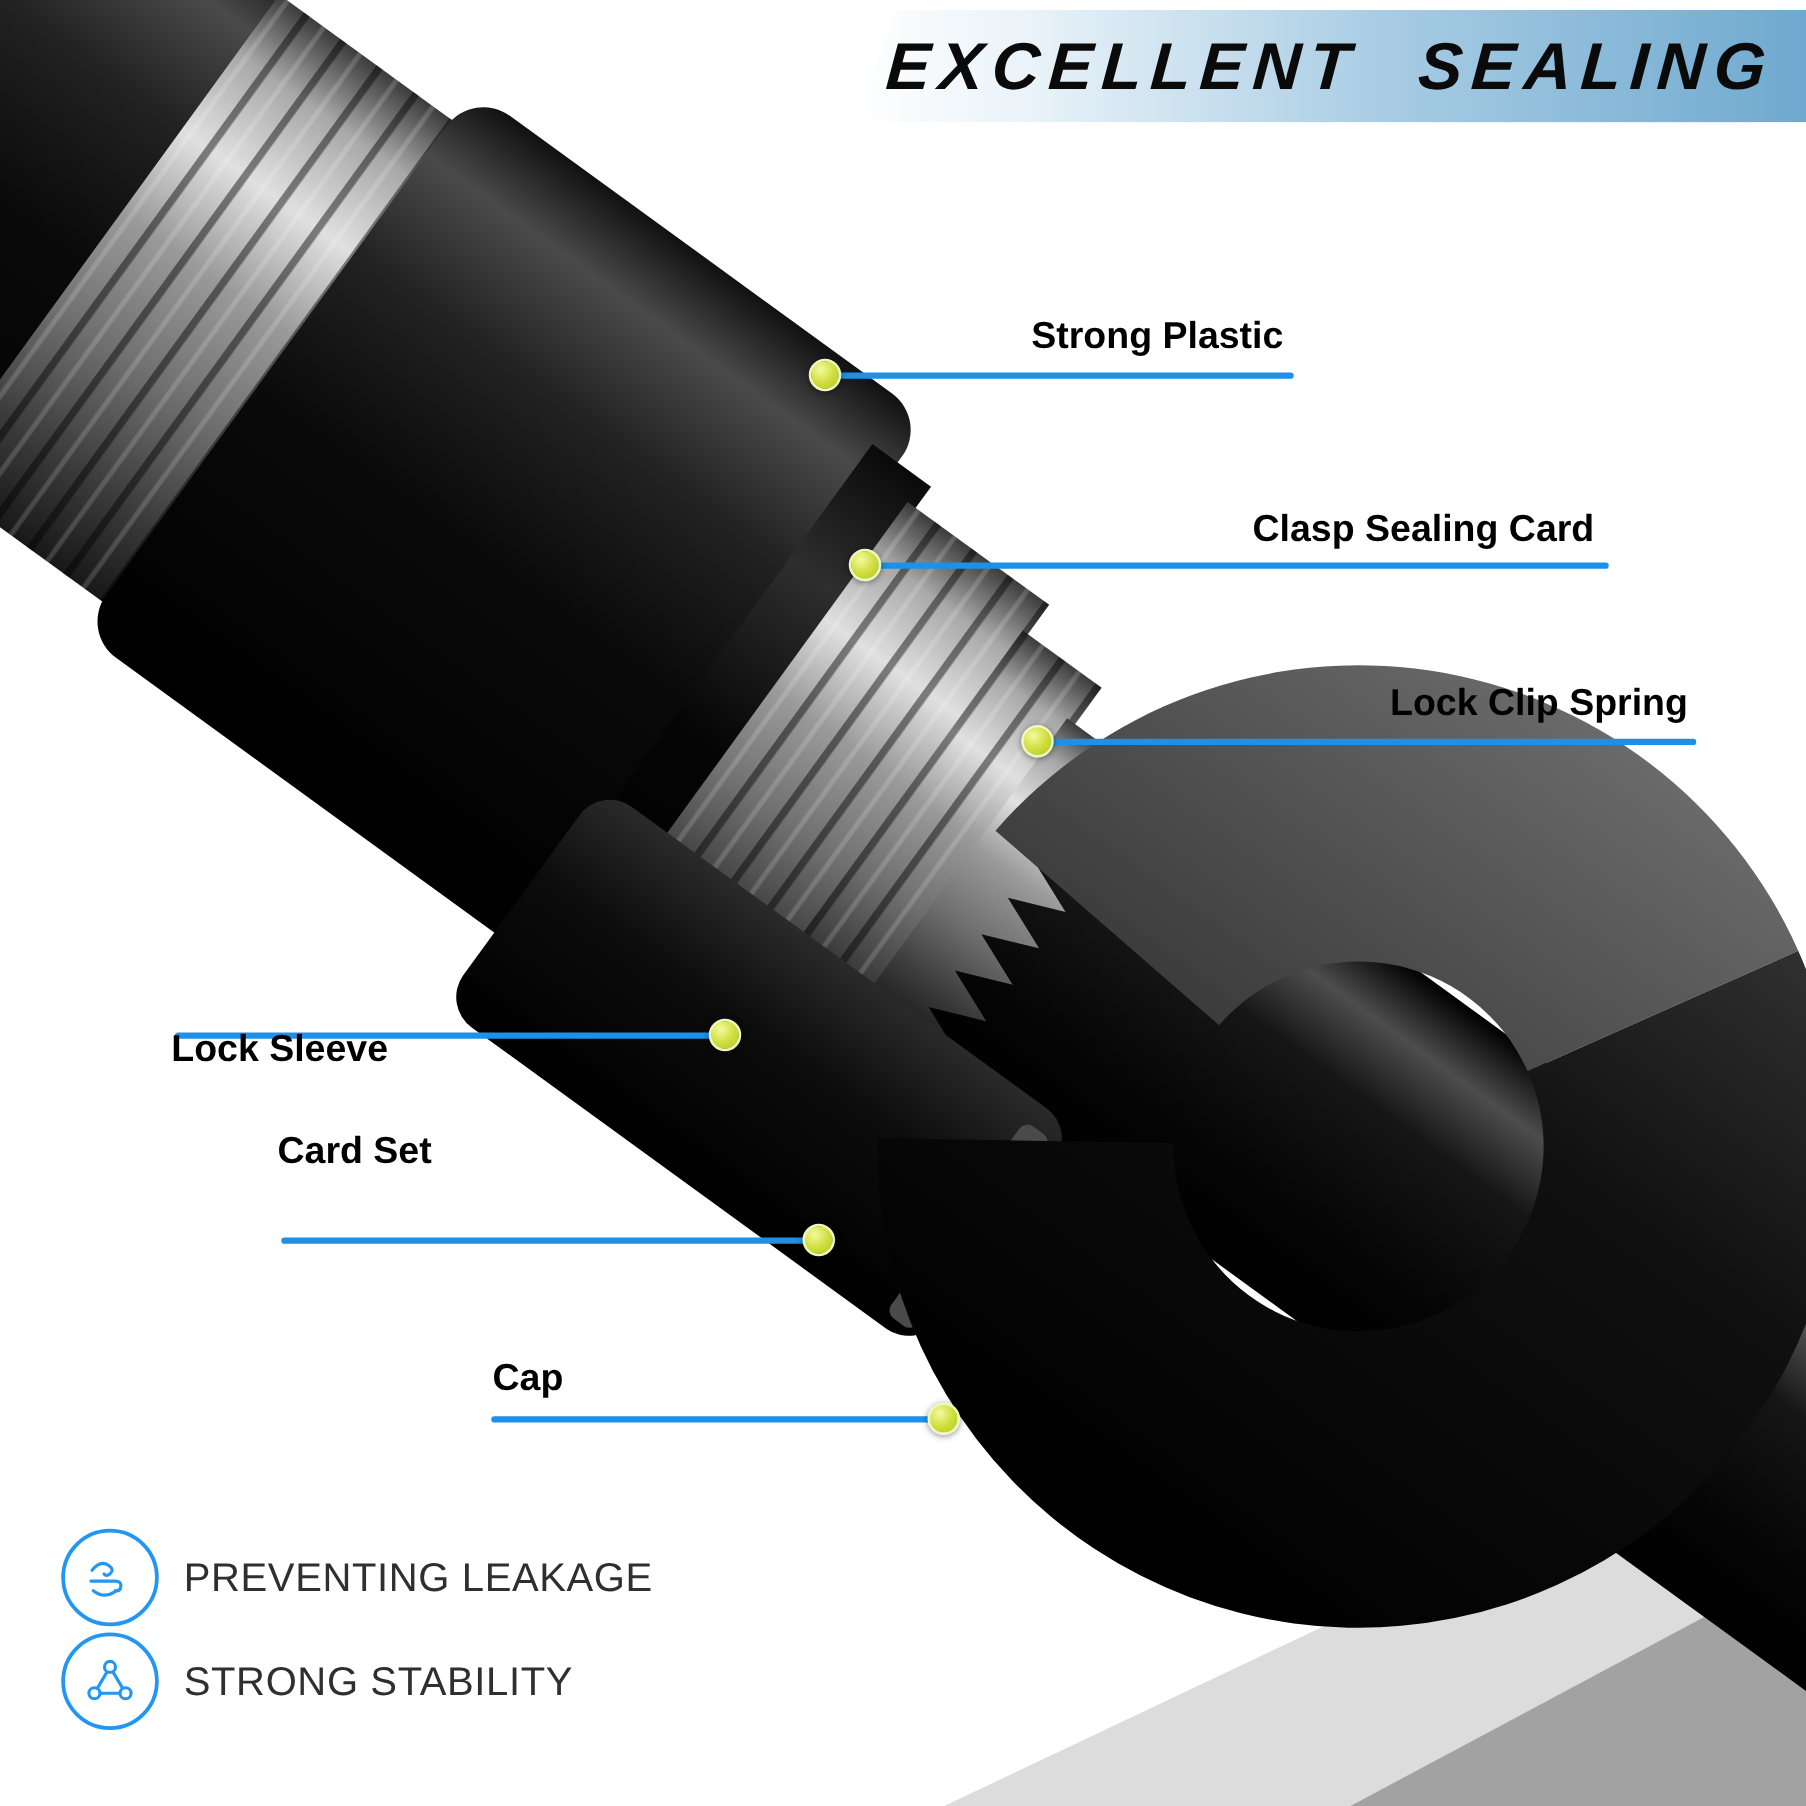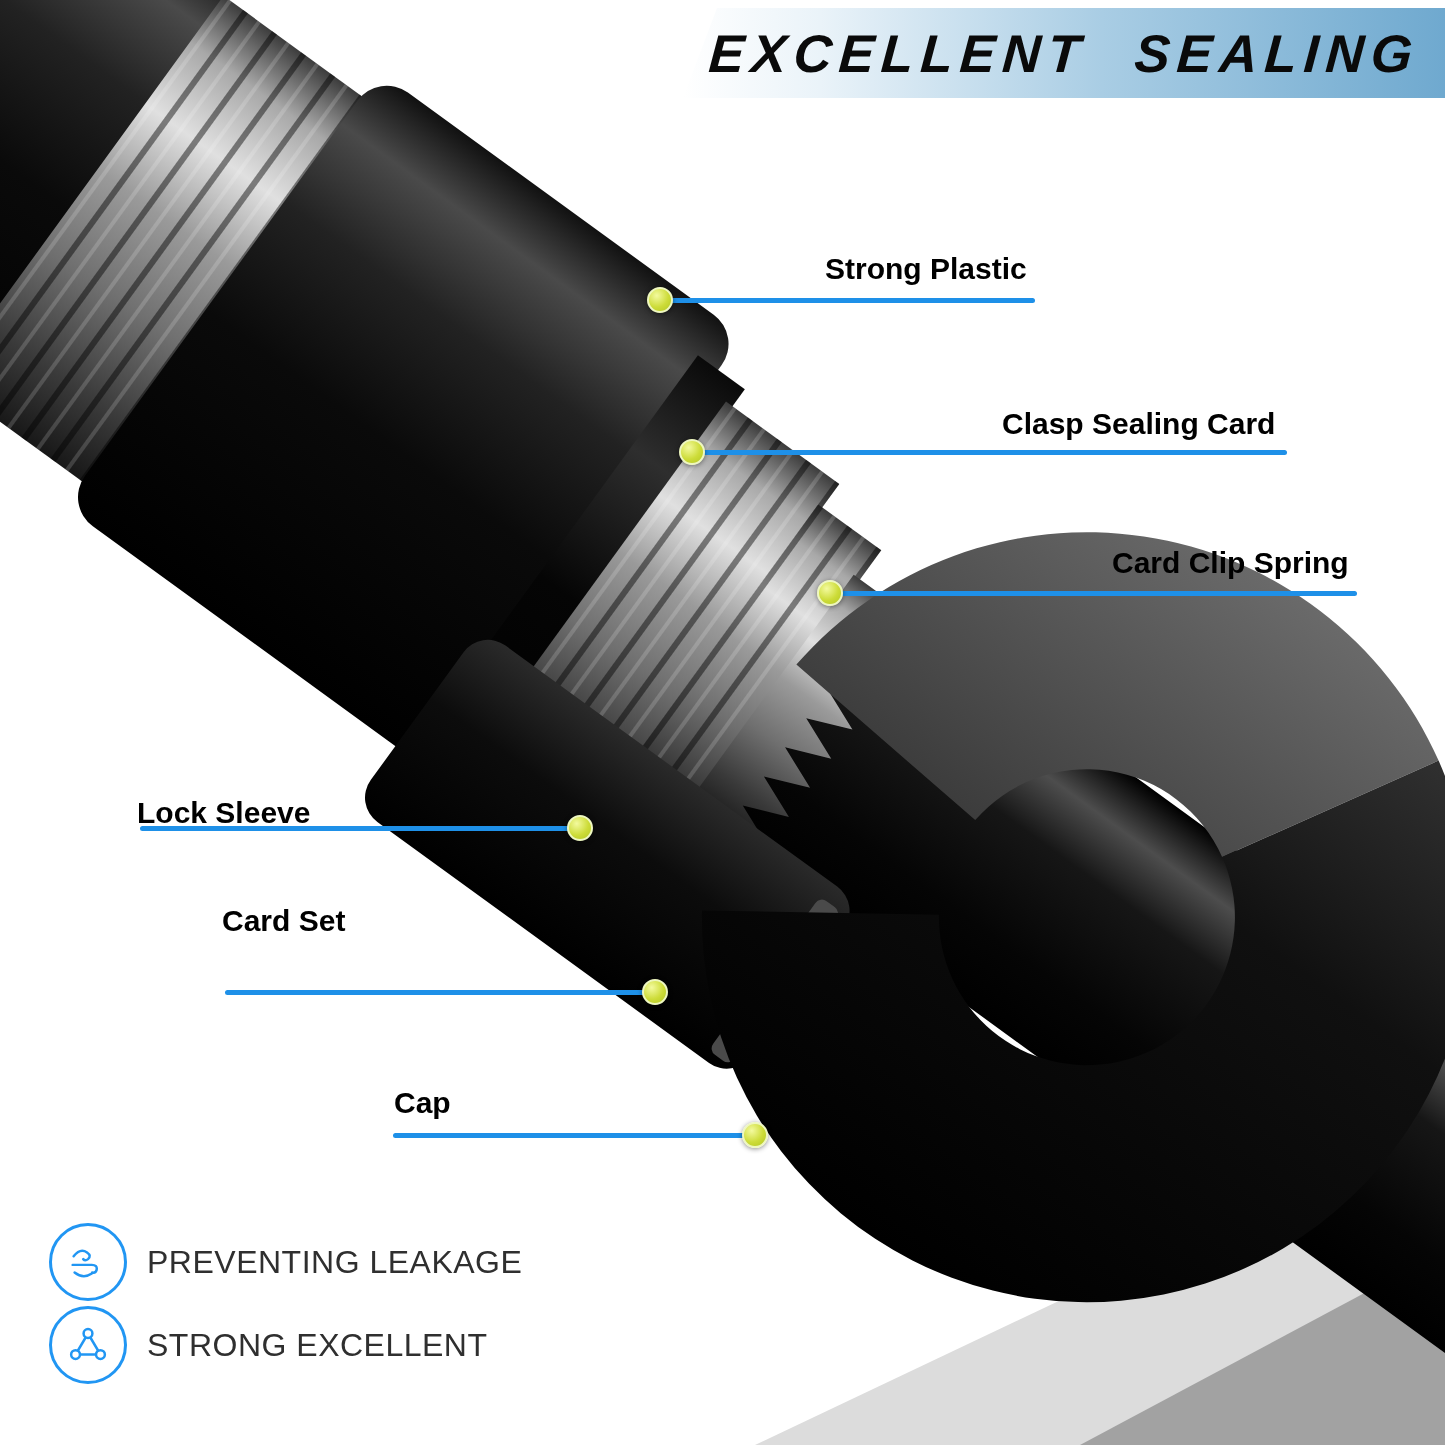--- a/index.html
+++ b/index.html
@@ -113,25 +113,25 @@
   <div class="cline" style="left:660px;top:298px;width:375px;"></div>
   <div class="cdot" style="left:647px;top:287px;"></div>
   <div class="clabel" style="left:825px;top:252px;">Strong Plastic</div>
 
   <div class="cline" style="left:692px;top:450px;width:595px;"></div>
   <div class="cdot" style="left:679px;top:439px;"></div>
   <div class="clabel" style="left:1002px;top:407px;">Clasp Sealing Card</div>
 
   <div class="cline" style="left:830px;top:591px;width:527px;"></div>
   <div class="cdot" style="left:817px;top:580px;"></div>
-  <div class="clabel" style="left:1112px;top:546px;">Card Clip Spring</div>
+  <div class="clabel" style="left:1112px;top:546px;">Lock Clip Spring</div>
 
   <div class="cline" style="left:140px;top:826px;width:440px;"></div>
   <div class="cdot" style="left:567px;top:815px;"></div>
-  <div class="clabel" style="left:137px;top:796px;text-align:center;">Lock Sleeve</div>
+  <div class="clabel" style="left:137px;top:823px;text-align:center;">Lock Sleeve</div>
 
   <div class="cline" style="left:225px;top:990px;width:430px;"></div>
   <div class="cdot" style="left:642px;top:979px;"></div>
   <div class="clabel" style="left:222px;top:904px;">Card Set</div>
 
   <div class="cline" style="left:393px;top:1133px;width:362px;"></div>
   <div class="cdot" style="left:742px;top:1122px;"></div>
   <div class="clabel" style="left:394px;top:1086px;">Cap</div>
 
   <div class="feature" style="top:1223px;">
@@ -147,16 +147,16 @@
 
   <div class="feature" style="top:1306px;">
     <div class="ficon">
       <svg width="46" height="46" viewBox="0 0 48 48" fill="none" stroke="#2196f3" stroke-width="2.6">
         <path d="M24 12 L37 34 L11 34 Z"></path>
         <circle cx="24" cy="12" r="4.6" fill="#ffffff"></circle>
         <circle cx="37" cy="34" r="4.6" fill="#ffffff"></circle>
         <circle cx="11" cy="34" r="4.6" fill="#ffffff"></circle>
       </svg>
     </div>
-    <div class="ftext">STRONG EXCELLENT</div>
+    <div class="ftext">STRONG STABILITY</div>
   </div>
 
 </div>
 
 </body></html>

